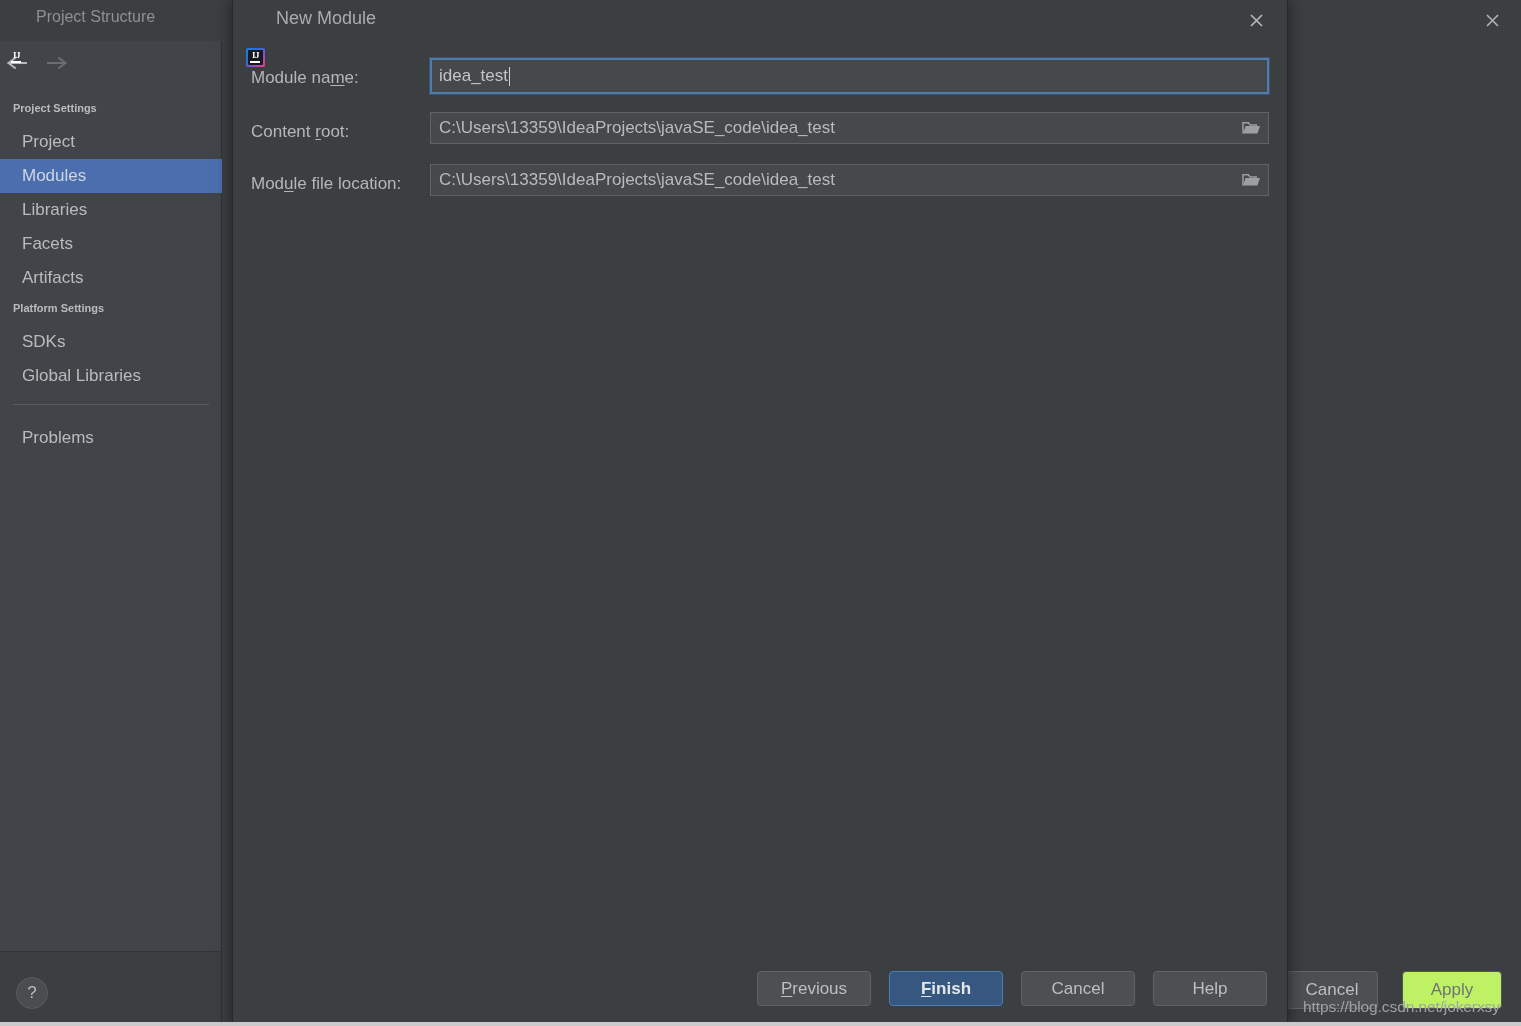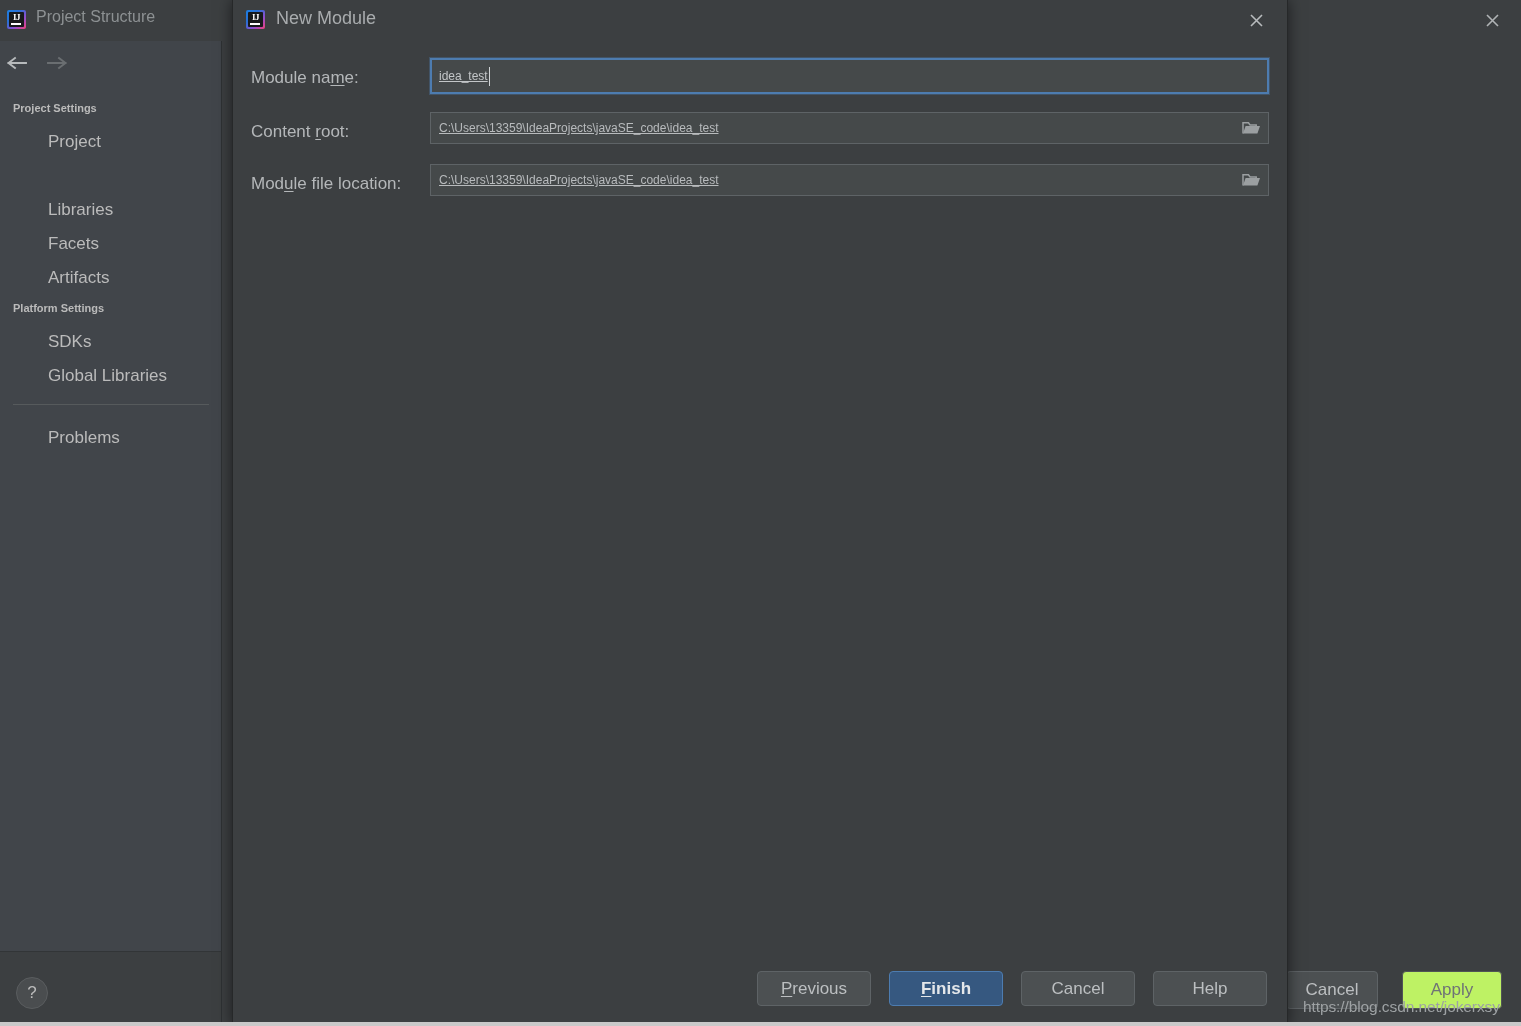--- a/index.html
+++ b/index.html
@@ -39,20 +39,21 @@
     background: #3c3f41;
   }
   .ij-icon {
     width: 19px; height: 19px;
     border-radius: 2px;
     background: linear-gradient(135deg, #1b7fe3 0%, #2b6fd4 35%, #8a4fd0 65%, #f2407a 100%);
     padding: 2px;
     box-sizing: border-box;
     display: inline-block;
     position: relative;
+    margin-top: 38px;
   }
   .ij-icon::after {
     content: "";
     position: absolute;
     left: 2px; top: 2px; right: 2px; bottom: 2px;
     background: #17191b;
     border-radius: 1px;
   }
   .ij-icon .ij-glyph {
     position: absolute;
@@ -143,21 +144,21 @@
   }
   .side-item {
     position: absolute;
     left: 0;
     width: 222px;
     height: 34px;
     font-size: 17px;
     color: #bbbbbb;
     display: flex;
     align-items: center;
-    padding-left: 48px;
+    padding-left: 22px;
     box-sizing: border-box;
     white-space: nowrap;
     cursor: default;
   }
   .side-item.selected {
     background: #4b6eaf;
     color: #cfd6e2;
   }
   #side-divider {
     position: absolute;
@@ -253,26 +254,25 @@
 
   .frm-field {
     position: absolute;
     box-sizing: border-box;
     background: #45494a;
     border: 1px solid #5e6366;
     display: flex;
     align-items: center;
   }
   .frm-field .ftext {
-    font-size: 12px;
+    font-size: 17px;
     color: #b8bbbd;
     padding-left: 8px;
     white-space: nowrap;
     overflow: hidden;
-    text-decoration: underline;
   }
   #field-module-name {
     background: #45494a;
     border: 2px solid #4d7cb0;
     box-shadow: 0 0 0 1px rgba(77,124,176,0.35);
   }
   #field-module-name .ftext {
     padding-left: 7px;
     color: #c3c6c8;
   }
@@ -377,20 +377,21 @@
           <svg width="24" height="16" viewBox="0 0 24 16">
             <path d="M14 3 L20.5 8 L14 13 M20.5 8 L3 8" stroke="#6a6e71" stroke-width="1.9" fill="none" stroke-linecap="square"></path>
           </svg>
         </div>
       </div>
 
       <div class="side-group" style="top:54px;">Project Settings</div>
 
       <div class="side-item" style="top:84px;">Project</div>
 
+      <div class="side-item selected" style="top:118px;">Modules</div>
 
       <div class="side-item" style="top:152px;">Libraries</div>
 
       <div class="side-item" style="top:186px;">Facets</div>
 
       <div class="side-item" style="top:220px;">Artifacts</div>
 
       <div class="side-group" style="top:254px;">Platform Settings</div>
 
       <div class="side-item" style="top:284px;">SDKs</div>

